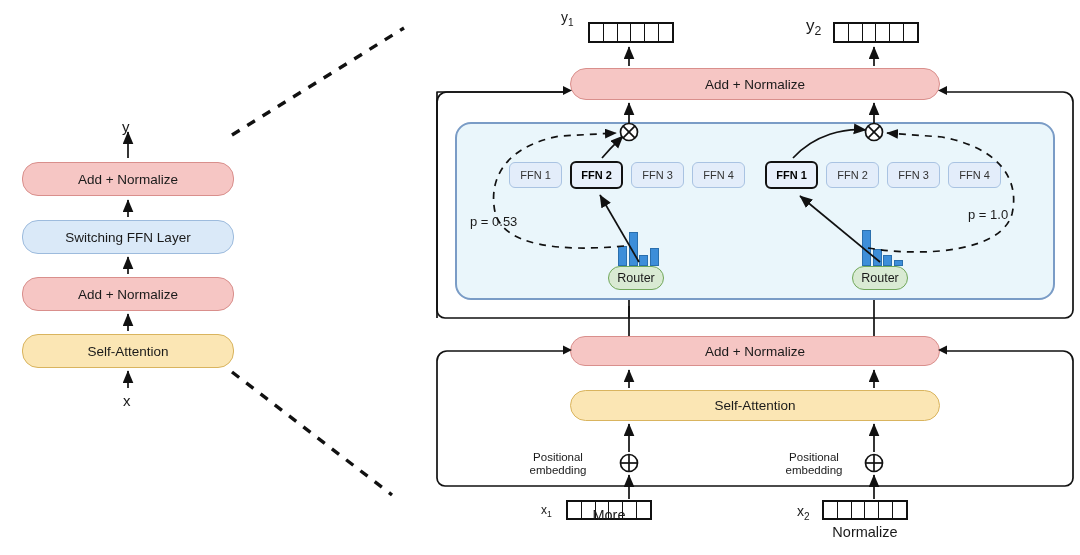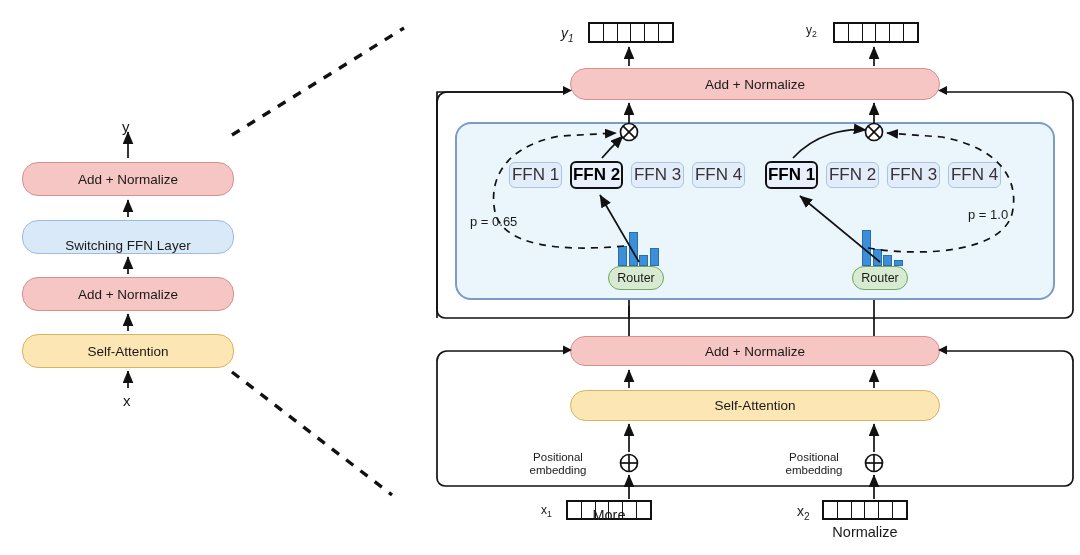--- a/index.html
+++ b/index.html
@@ -7,21 +7,21 @@
        font-family:"Liberation Sans","DejaVu Sans",sans-serif;color:#1a1a1a;}
   #stage{position:absolute;left:0;top:0;width:1080px;height:555px;}
   svg.layer{position:absolute;left:0;top:0;width:1080px;height:555px;overflow:visible;}
   .box{position:absolute;box-sizing:border-box;display:flex;align-items:center;
        justify-content:center;border-radius:16px;font-size:13.5px;white-space:nowrap;}
   .pink{background:#f6c6c4;border:1px solid #d98f8c;}
   .yellow{background:#fbe6b4;border:1px solid #d9b45e;}
   .blueBox{background:#dae9f8;border:1px solid #9dbbdd;}
   .green{background:#d9ead3;border:1px solid #71a85a;}
   .ffn{background:#e3edfa;border:1px solid #a9c3e2;border-radius:6px;
-       font-size:17px;color:#333;}
+       font-size:11px;color:#333;}
   .ffn.sel{border:2px solid #111;font-weight:bold;color:#000;background:#e8f0fb;}
   .panel{position:absolute;box-sizing:border-box;background:#eaf6fb;
          border:2.5px solid #7a9cc6;border-radius:16px;}
   .lbl{position:absolute;font-size:13px;white-space:nowrap;}
   .lbl.sm{font-size:11.5px;line-height:13px;text-align:center;}
   .word{position:absolute;font-size:14.5px;white-space:nowrap;text-align:center;}
   .tokbox{position:absolute;display:flex;box-sizing:border-box;border:2px solid #111;background:#fff;}
   .tokbox i{flex:1;border-right:1px solid #111;display:block;}
   .tokbox i:last-child{border-right:none;}
   .sub{font-size:0.72em;vertical-align:sub;}
@@ -32,21 +32,21 @@
 <body>
 
 <div id="stage">
 
   <div class="lbl" style="left:122px;top:118px;font-size:15px;">y</div>
 
   <div class="box pink" style="left:22px;top:162px;width:212px;height:34px;">
     <span>Add + Normalize</span>
   </div>
 
-  <div class="box blueBox" style="left:22px;top:220px;width:212px;height:34px;align-items:flex-end;">
+  <div class="box blueBox" style="left:22px;top:220px;width:212px;height:34px;">
     <span>Switching FFN Layer</span>
   </div>
 
   <div class="box pink" style="left:22px;top:277px;width:212px;height:34px;">
     <span>Add + Normalize</span>
   </div>
 
   <div class="box yellow" style="left:22px;top:334px;width:212px;height:34px;">
     <span>Self-Attention</span>
   </div>
@@ -78,21 +78,21 @@
   <div class="box ffn" style="left:826px;top:162px;width:53px;height:26px;">
     <span>FFN 2</span>
   </div>
   <div class="box ffn" style="left:887px;top:162px;width:53px;height:26px;">
     <span>FFN 3</span>
   </div>
   <div class="box ffn" style="left:948px;top:162px;width:53px;height:26px;">
     <span>FFN 4</span>
   </div>
 
-  <div class="lbl" style="left:470px;top:214px;">p = 0.65</div>
+  <div class="lbl" style="left:470px;top:214px;">p = 0.53</div>
   <div class="lbl" style="left:968px;top:207px;">p = 1.0</div>
 
   <div class="hist" style="left:618px;top:232px;height:34px;">
     <b style="height:18px;"></b>
     <b style="height:32px;"></b>
     <b style="height:9px;"></b>
     <b style="height:16px;"></b>
   </div>
   <div class="hist" style="left:862px;top:232px;height:34px;">
     <b style="height:34px;"></b>
@@ -118,33 +118,33 @@
 
   <div class="lbl sm" style="left:524px;top:451px;width:68px;">
     <span>Positional</span><br>
     <span>embedding</span>
   </div>
   <div class="lbl sm" style="left:780px;top:451px;width:68px;">
     <span>Positional</span><br>
     <span>embedding</span>
   </div>
 
-  <div class="lbl" style="left:561px;top:25px;font-size:14px;font-style:italic;">
+  <div class="lbl" style="left:561px;top:9px;font-size:14px;">
     <span>y</span><span class="sub">1</span>
   </div>
   <div class="tokbox" style="left:588px;top:22px;width:86px;height:21px;">
     <i></i>
       <i></i>
       <i></i>
       <i></i>
       <i></i>
       <i></i>
   </div>
 
-  <div class="lbl" style="left:806px;top:23px;font-size:12px;">
+  <div class="lbl" style="left:806px;top:16px;font-size:17px;">
     <span>y</span><span class="sub">2</span>
   </div>
   <div class="tokbox" style="left:833px;top:22px;width:86px;height:21px;">
     <i></i>
       <i></i>
       <i></i>
       <i></i>
       <i></i>
       <i></i>
   </div>

